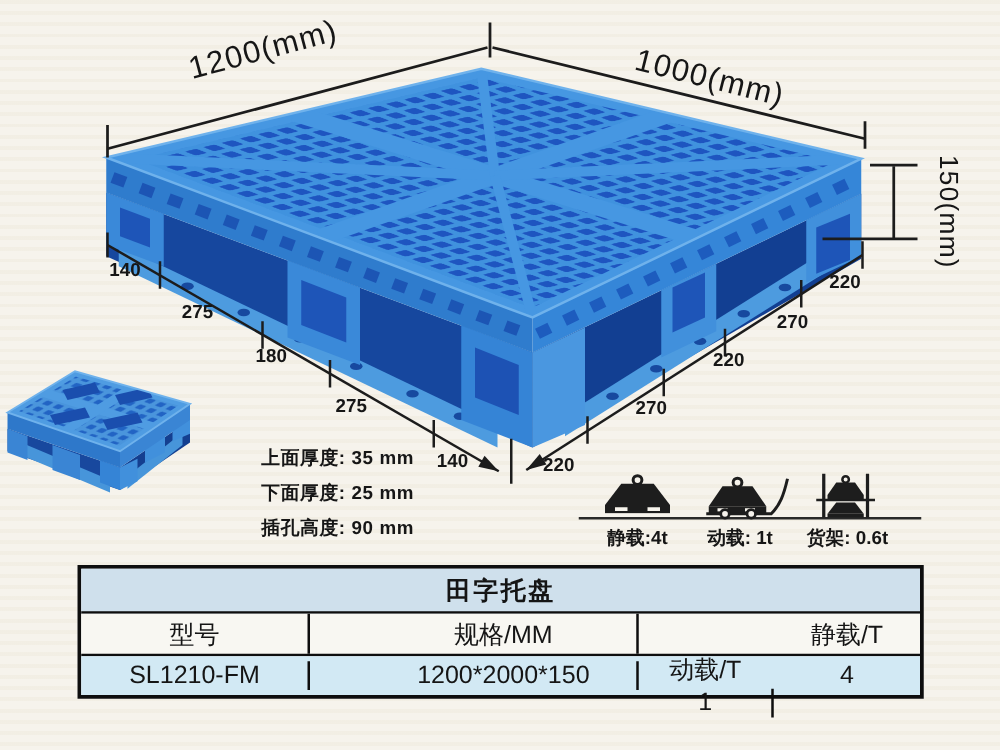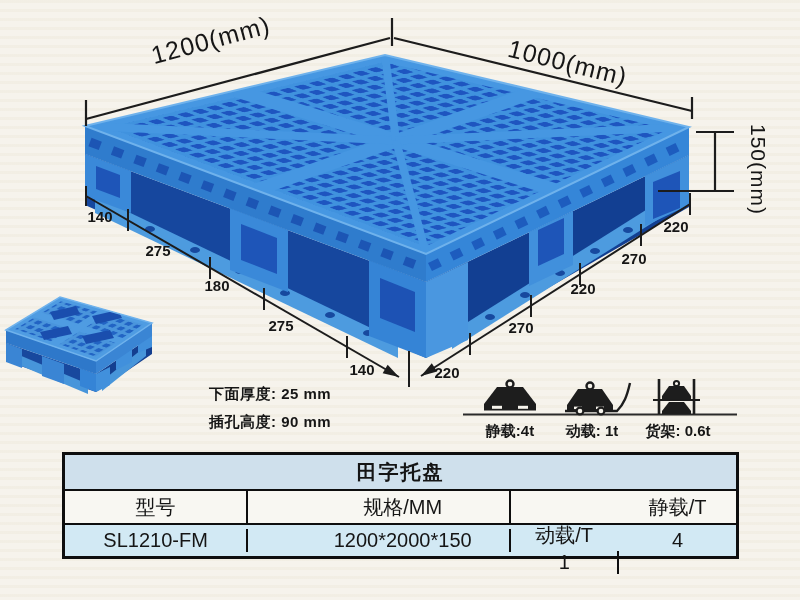--- a/index.html
+++ b/index.html
@@ -222,20 +222,21 @@
   <div class="lbl dim-num" style="left:217px;top:285px;">180</div>
   <div class="lbl dim-num" style="left:281px;top:325px;">275</div>
   <div class="lbl dim-num" style="left:362px;top:369px;">140</div>
 
   <div class="lbl dim-num" style="left:676px;top:226px;">220</div>
   <div class="lbl dim-num" style="left:634px;top:258px;">270</div>
   <div class="lbl dim-num" style="left:583px;top:288px;">220</div>
   <div class="lbl dim-num" style="left:521px;top:327px;">270</div>
   <div class="lbl dim-num" style="left:447px;top:372px;">220</div>
 
+  <div class="lbl spec-line" style="top:357px;">上面厚度: 35 mm</div>
   <div class="lbl spec-line" style="top:385px;">下面厚度: 25 mm</div>
   <div class="lbl spec-line" style="top:413px;">插孔高度: 90 mm</div>
 
   <div class="lbl load-lbl" style="left:510px;top:431px;">静载:4t</div>
   <div class="lbl load-lbl" style="left:592px;top:431px;">动载: 1t</div>
   <div class="lbl load-lbl" style="left:678px;top:431px;">货架: 0.6t</div>
 
   <div class="spec-table">
     <div class="t-title">田字托盘</div>
     <div class="t-head">

